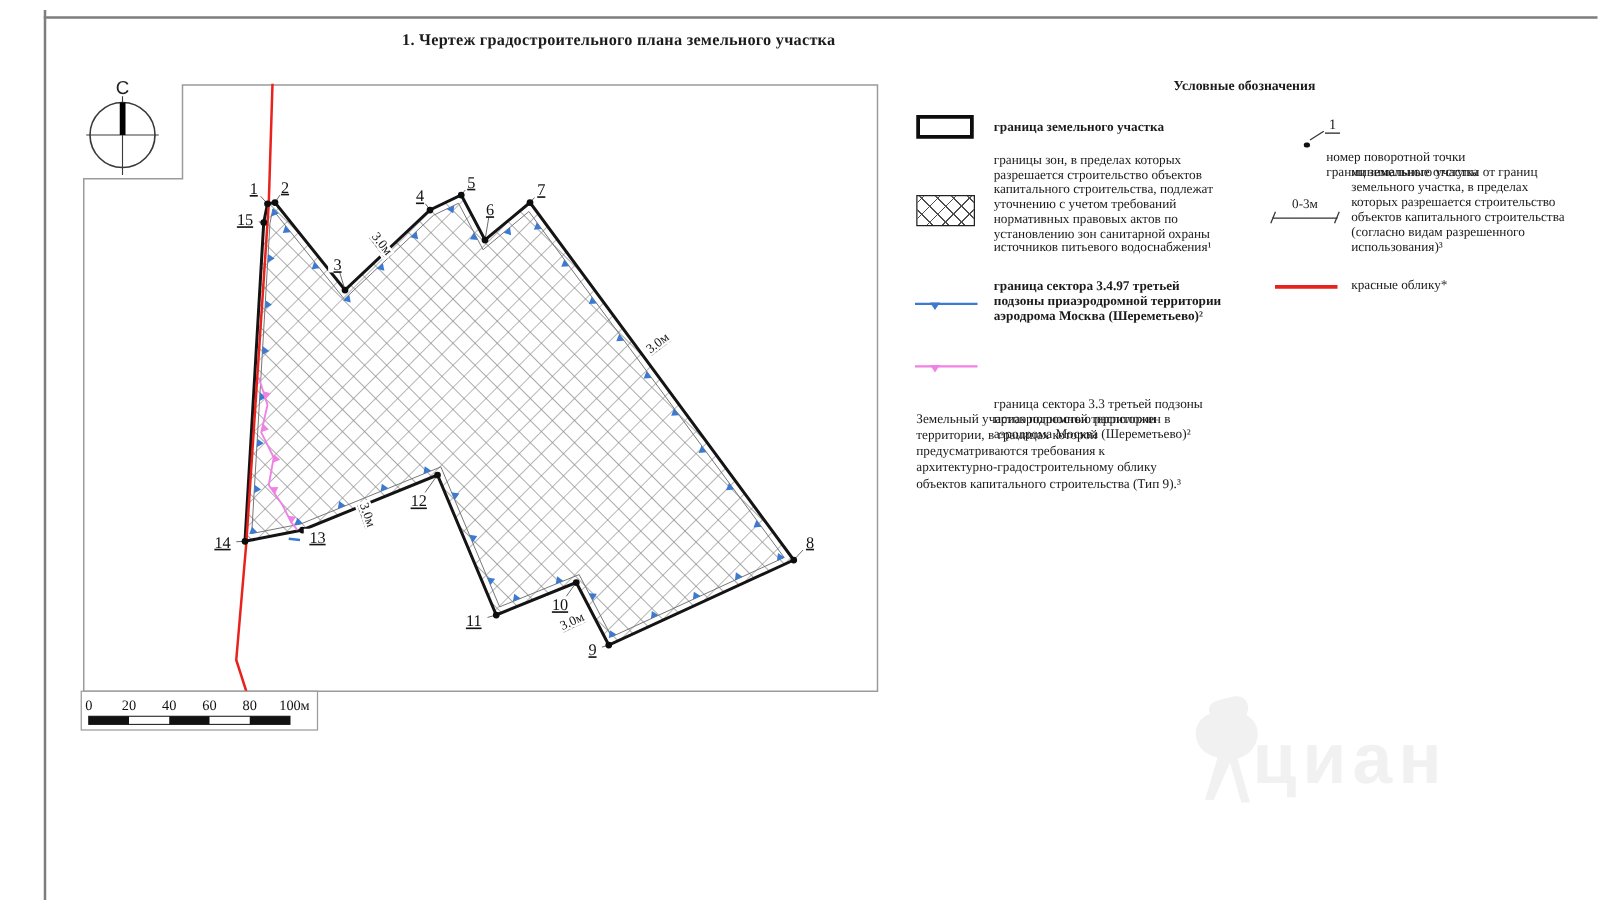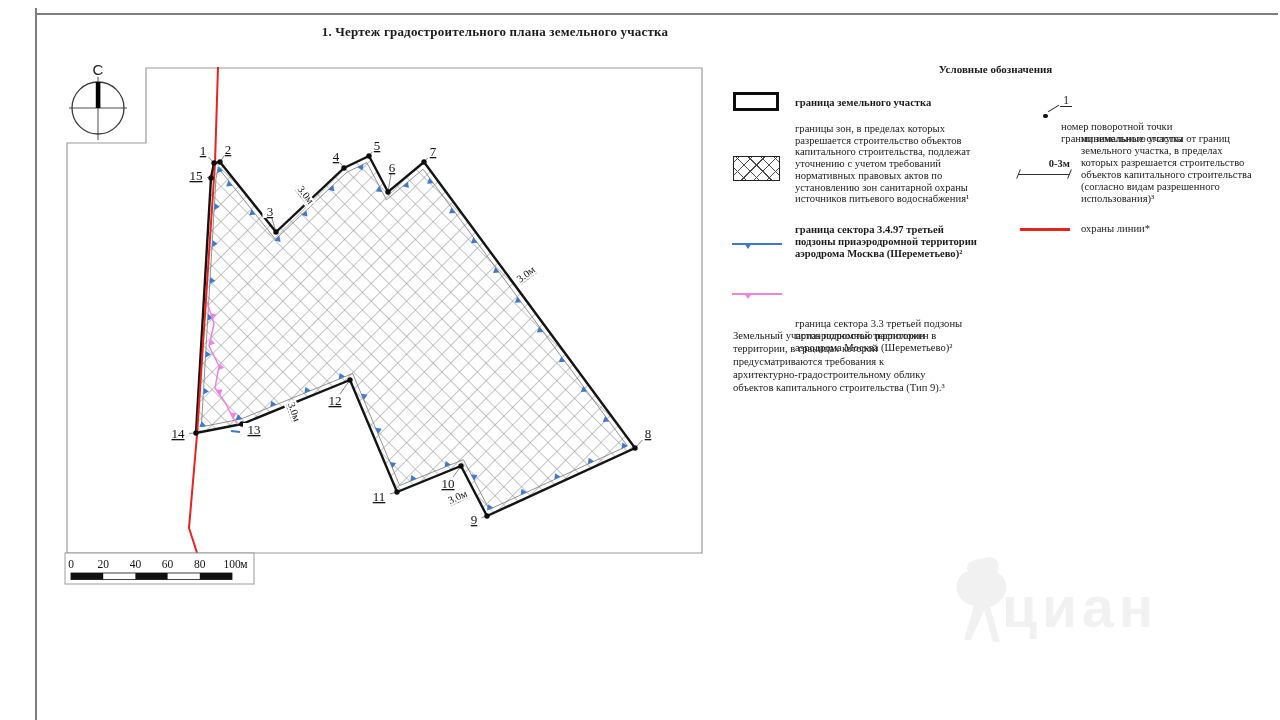--- a/index.html
+++ b/index.html
@@ -28,21 +28,21 @@
       repeating-linear-gradient(45deg, rgba(0,0,0,0) 0 8px, #4c4c4c 8px 9px),
       repeating-linear-gradient(315deg, rgba(0,0,0,0) 0 8px, #4c4c4c 8px 9px);
   }
   .sw-line{width:54px;height:12px;}
   .sw-red{left:1020px;top:228px;width:50px;height:2.6px;background:var(--red,#e8221c);}
   
   .pt-num{position:absolute;right:0;top:0;font-size:11.5px;border-bottom:1.1px solid #222;padding:0 3px;line-height:12px;}
   .pt-dot{position:absolute;left:3px;bottom:2px;width:4.5px;height:4.5px;background:#111;border-radius:50%;}
   .pt-leader{position:absolute;left:7px;top:14px;width:13px;border-top:1.1px solid #333;transform:rotate(-32deg);}
   
-  .off-num{position:absolute;left:0;right:0;top:0;text-align:right;font-size:10.5px;line-height:12px;font-weight:bold;}
+  .off-num{position:absolute;left:0;right:0;top:0;text-align:center;font-size:10.5px;line-height:12px;}
   .off-line{position:absolute;left:0;top:16px;width:52px;border-top:1.2px solid #333;}
   .off-tick{position:absolute;top:11px;width:1.2px;height:10px;background:#333;transform:rotate(22deg);}
   
   #watermark-text{
     left:1002px;top:574px;font-family:"Liberation Sans",sans-serif;
     font-size:57px;font-weight:bold;letter-spacing:5px;color:var(--watermark,#f1f1f1);
   }
 </style>
 </head>
 <body>
@@ -255,18 +255,18 @@
   <div class="off-tick" style="left:51px;"></div>
 </div>
 <div class="abs lg-text" style="left:1081px;top:133px;width:205px;">минимальные отступы от границ
 земельного участка, в пределах
 которых разрешается строительство
 объектов капитального строительства
 (согласно видам разрешенного
 использования)³</div>
 
 <div class="abs sw-red"></div>
-<div class="abs lg-text" style="left:1081px;top:223px;width:200px;">охраны линии*</div>
+<div class="abs lg-text" style="left:1081px;top:223px;width:200px;">красные облику*</div>
 
 <svg class="abs" style="left:938px;top:550px;" width="82" height="100">
   <path d="M46 8 C56 4 64 12 59 22 C74 30 70 52 52 57 L62 92 L55 92 L46 60 L33 90 L26 90 L36 56 C16 52 12 28 30 21 C26 12 36 10 46 8 Z" fill="var(--watermark,#f1f1f1)"></path>
 </svg>
 <div class="abs" id="watermark-text">циан</div>
 
 </body></html>

